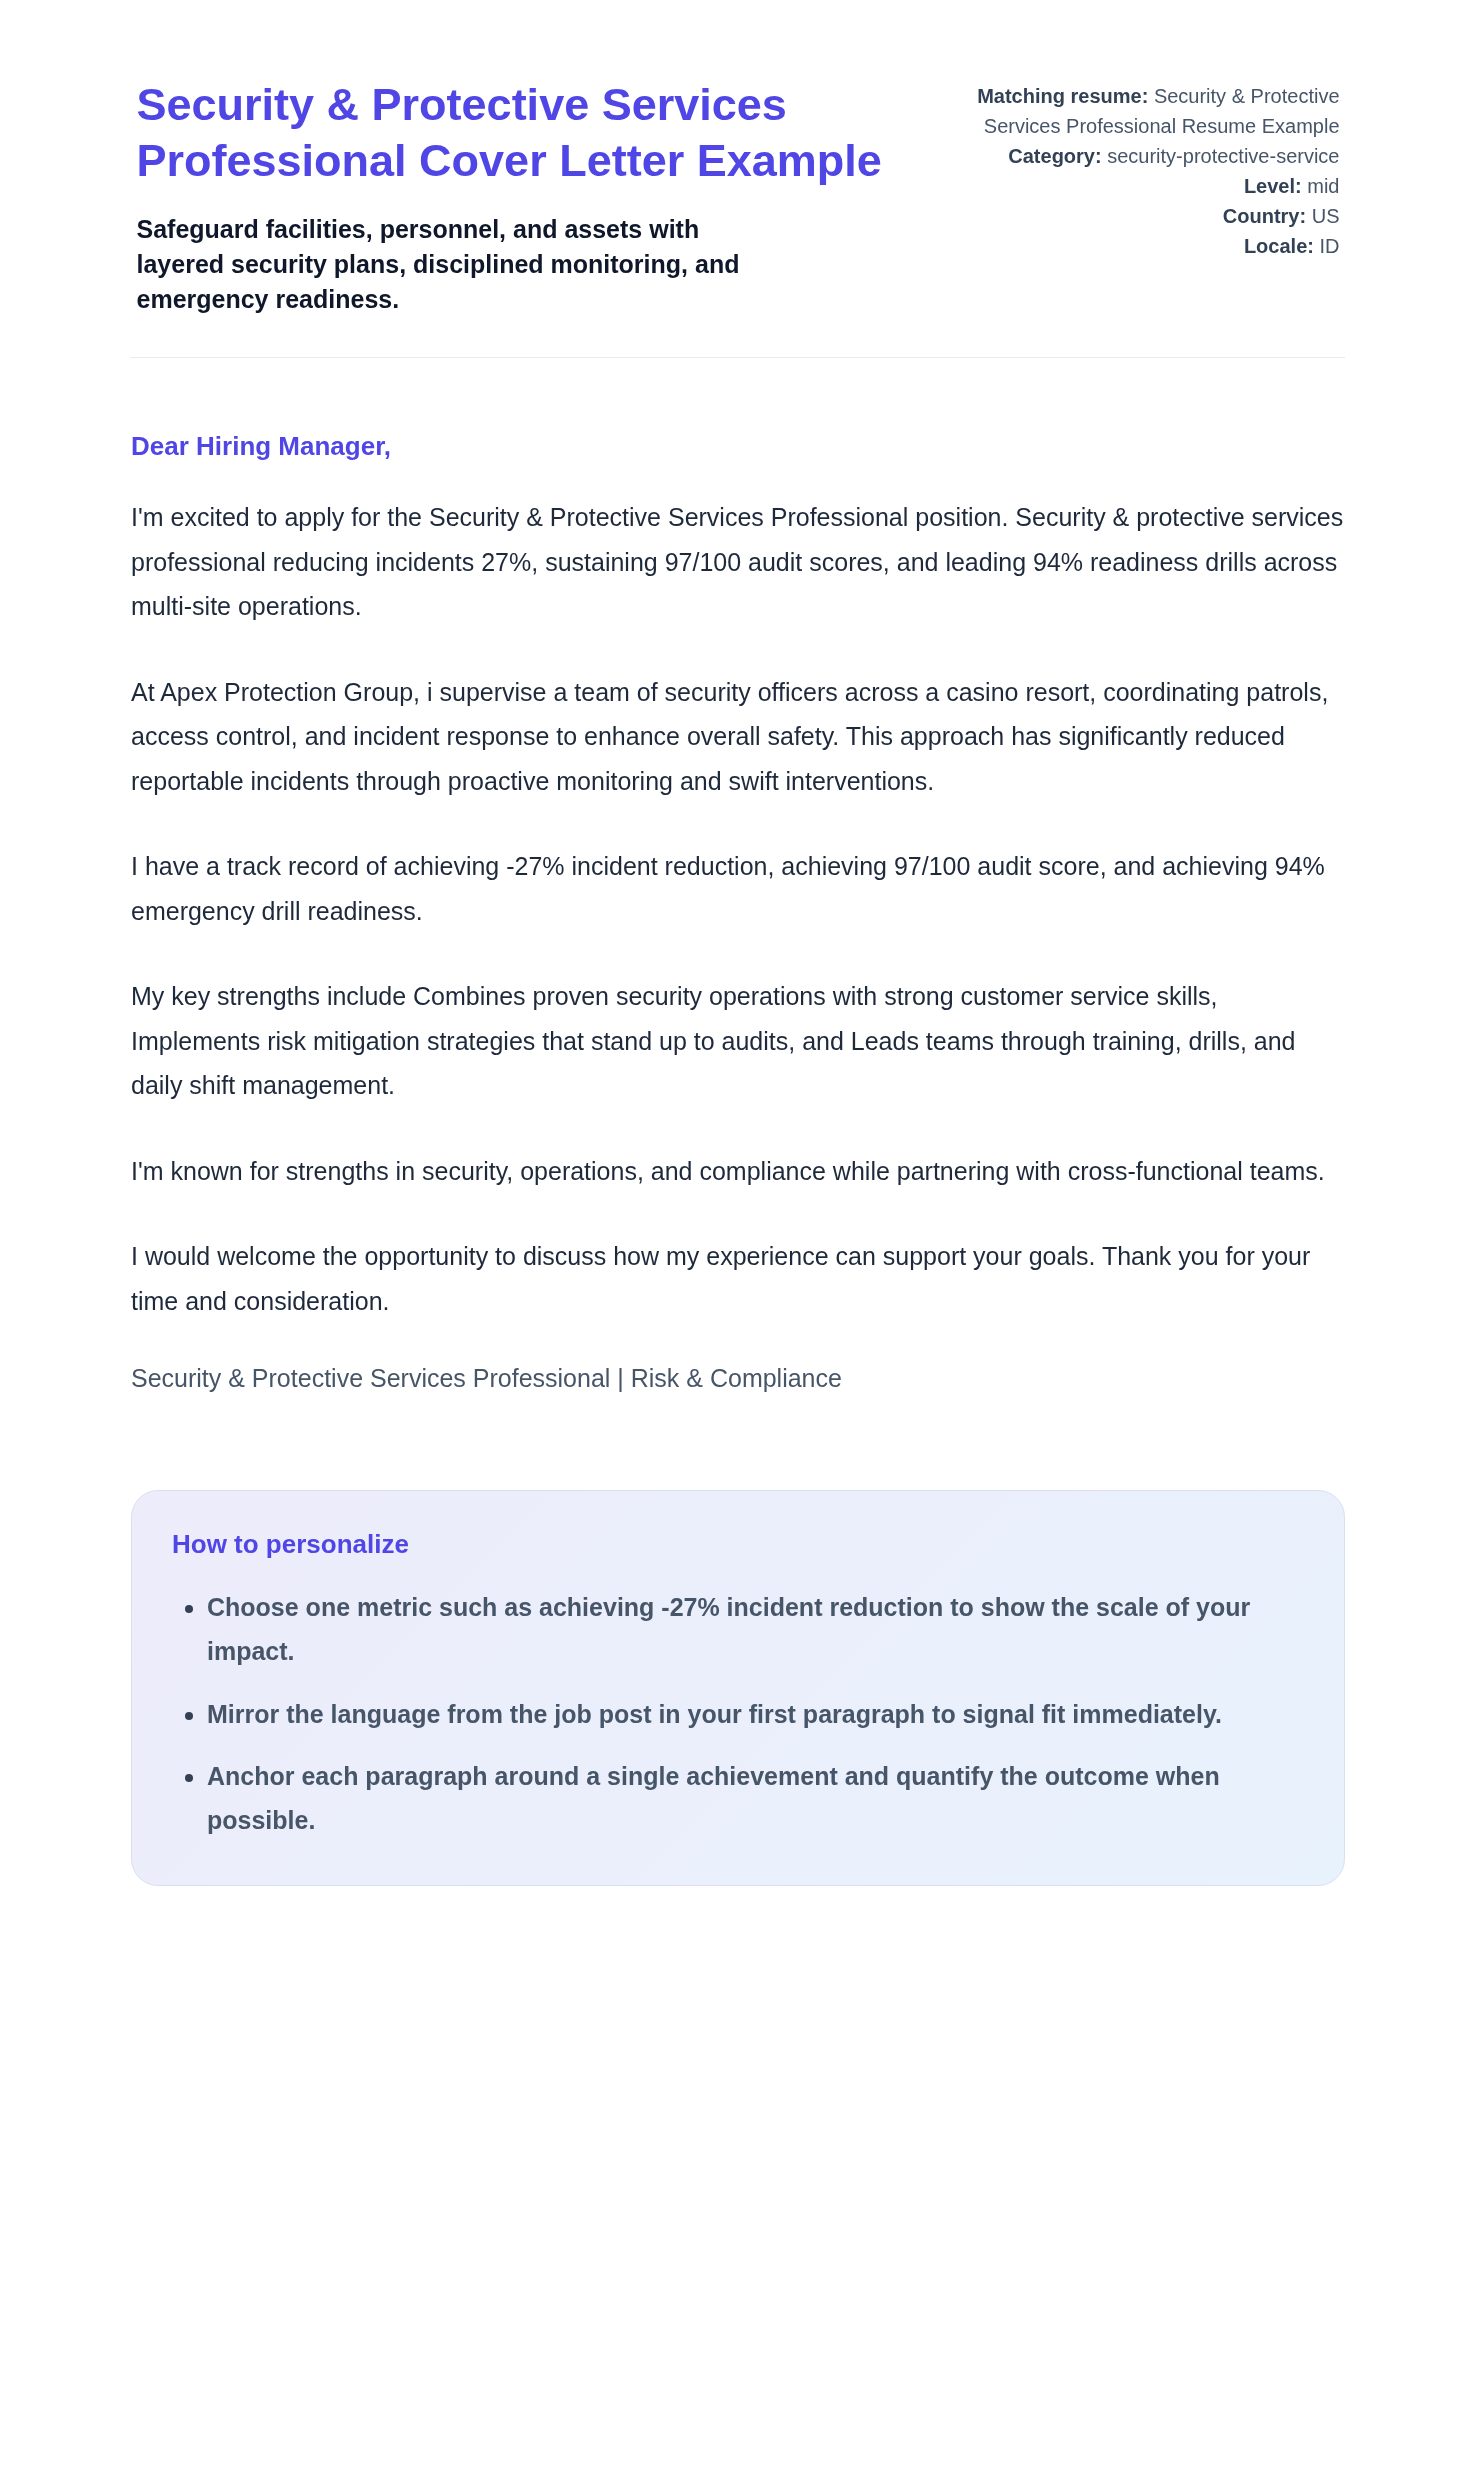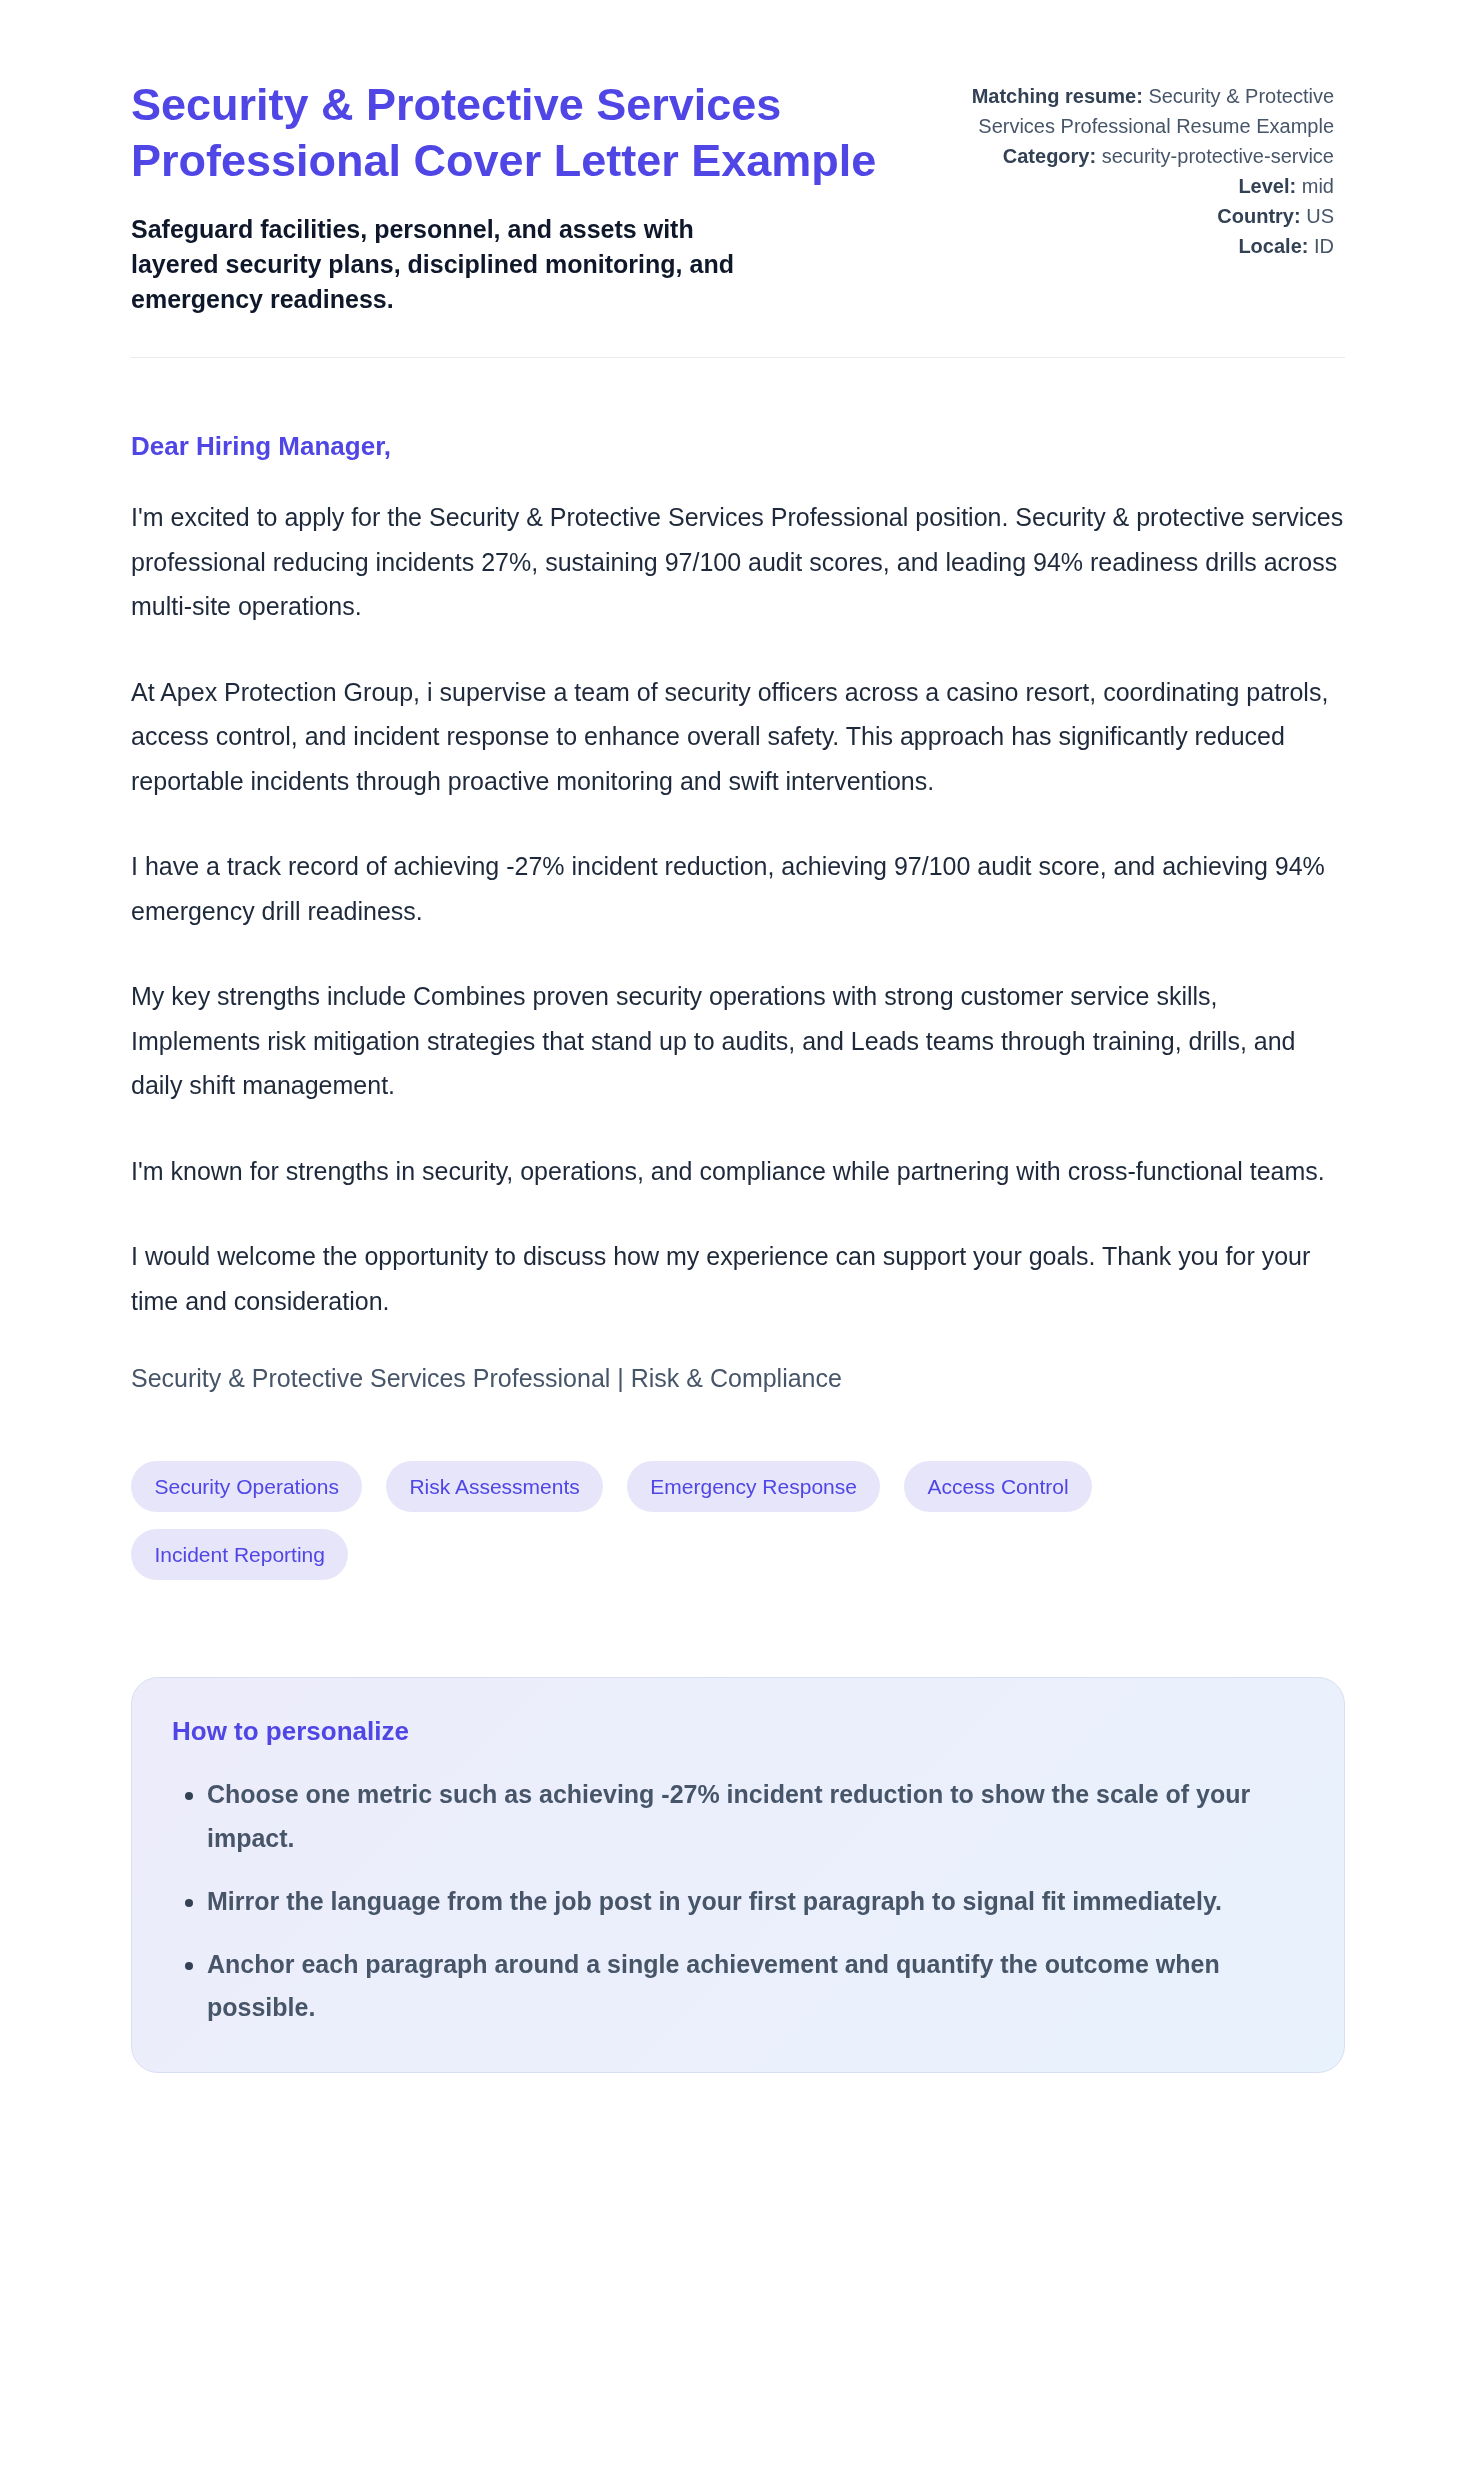--- a/index.html
+++ b/index.html
@@ -7,21 +7,21 @@
   body {
     width: 1479px;
     min-height: 2475px;
     font-family: "Liberation Sans", sans-serif;
     color: #1e293b;
     -webkit-font-smoothing: antialiased;
   }
   .page { padding: 77px 134px 87px 131px; }
 
   
-  .header { display: flex; justify-content: flex-start; align-items: flex-start; }
+  .header { display: flex; justify-content: center; align-items: flex-start; }
   .title-col { max-width: 827px; }
   .page-title {
     margin: 0 0 22.6px 0;
     font-size: 45px;
     line-height: 1.25;
     font-weight: 700;
     color: #4f46e5;
   }
   .page-subtitle {
     margin: 0;
@@ -150,32 +150,20 @@
         <p>My key strengths include Combines proven security operations with strong customer service skills, Implements risk mitigation strategies that stand up to audits, and Leads teams through training, drills, and daily shift management.</p>
 
         <p>I'm known for strengths in security, operations, and compliance while partnering with cross-functional teams.</p>
 
         <p>I would welcome the opportunity to discuss how my experience can support your goals. Thank you for your time and consideration.</p>
       </div>
 
     <p class="sig-title">Security &amp; Protective Services Professional | Risk &amp; Compliance</p>
   </main>
 
-  <div class="tags">
-
-      <span class="tag">Security Operations</span>
-
-      <span class="tag">Risk Assessments</span>
-
-      <span class="tag">Emergency Response</span>
-
-      <span class="tag">Access Control</span>
-
-      <span class="tag">Incident Reporting</span>
-    </div>
 
   <section class="tip-box">
     <h2 class="tip-heading">How to personalize</h2>
     <ul class="tip-list">
 
         <li>Choose one metric such as achieving -27% incident reduction to show the scale of your impact.</li>
 
         <li>Mirror the language from the job post in your first paragraph to signal fit immediately.</li>
 
         <li>Anchor each paragraph around a single achievement and quantify the outcome when possible.</li>

